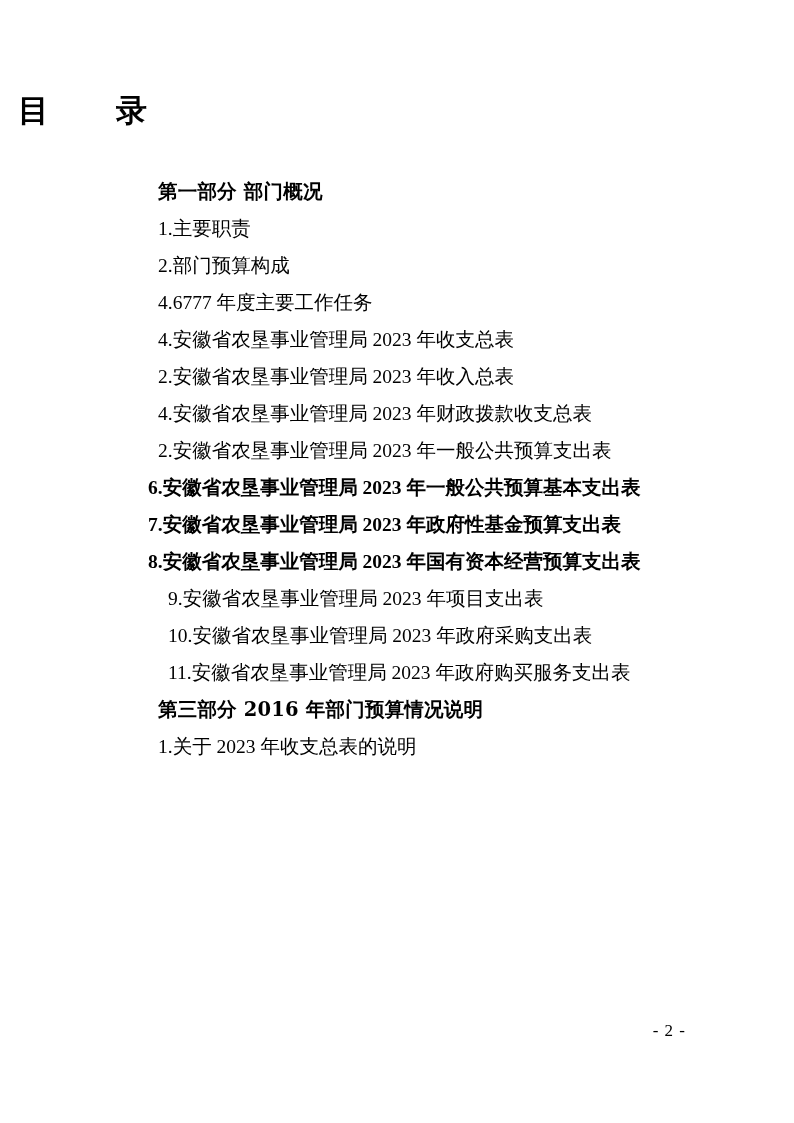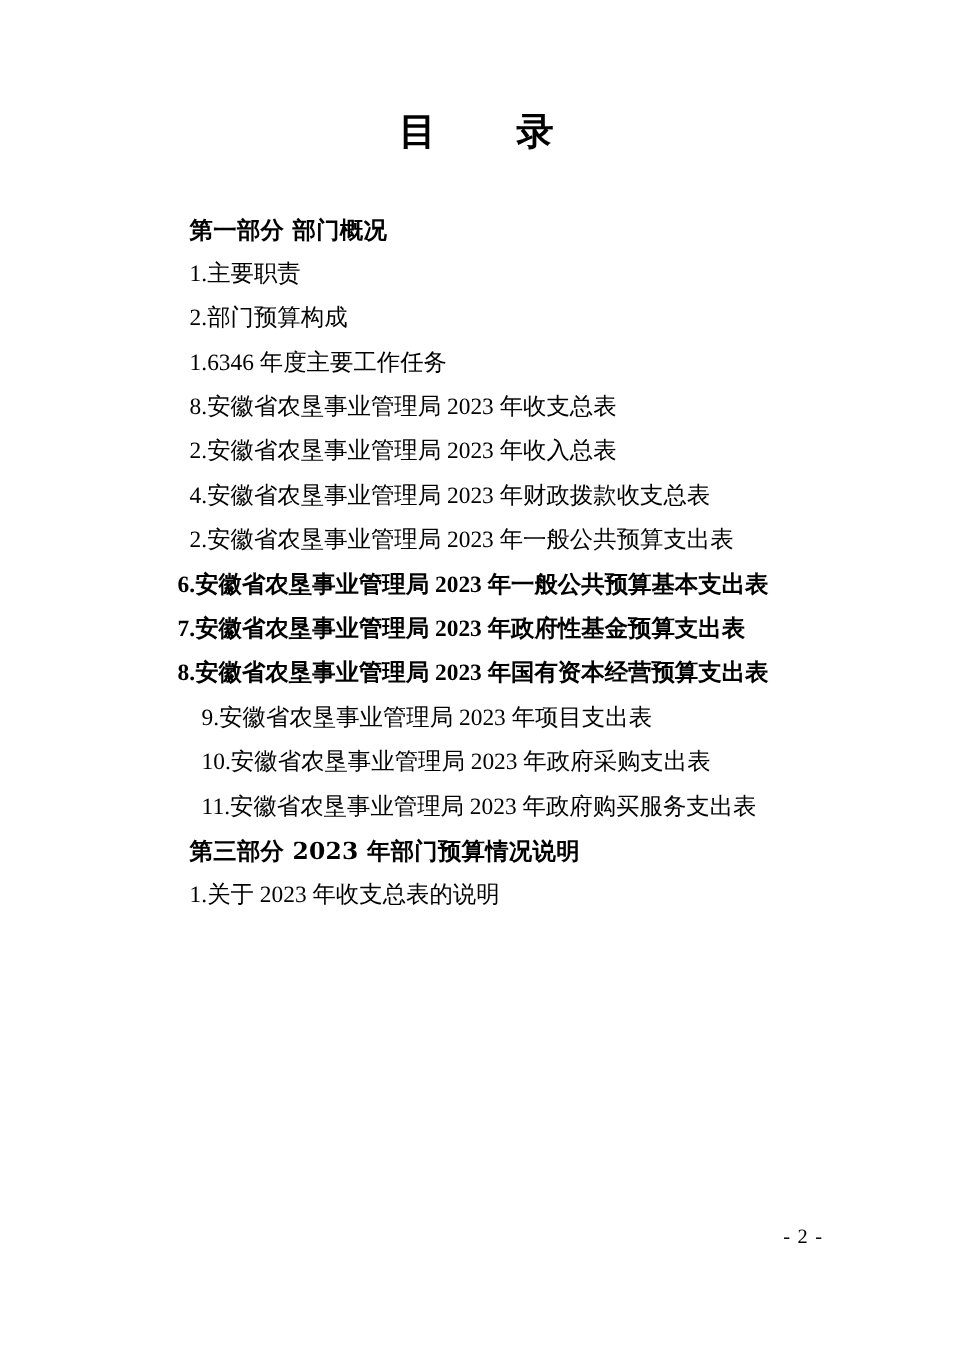--- a/index.html
+++ b/index.html
@@ -16,21 +16,20 @@
     overflow: hidden;
   }
   .page {
     position: relative;
     width: 794px;
     height: 1123px;
     box-sizing: border-box;
     padding: 0;
   }
   .doc-title {
-    text-align: center;
     font-family: "DejaVu Serif", "Liberation Serif", serif;
     font-weight: bold;
     font-size: 31px;
     letter-spacing: 18px;
     margin: 0;
     padding-top: 92px;
     padding-left: 18px;
     line-height: 1.2;
   }
   .toc {
@@ -80,30 +79,30 @@
 <body>
 
 <div class="page">
 
   <h1 class="doc-title">目　录</h1>
 
   <ul class="toc">
     <li class="level1">第一部分 部门概况</li>
     <li class="level2">1.主要职责</li>
     <li class="level2">2.部门预算构成</li>
-    <li class="level2">1.6346 年度主要工作任务</li>
-    <li class="level2">8.安徽省农垦事业管理局 2023 年收支总表</li>
+    <li class="level2">4.6777 年度主要工作任务</li>
+    <li class="level2">4.安徽省农垦事业管理局 2023 年收支总表</li>
     <li class="level2">2.安徽省农垦事业管理局 2023 年收入总表</li>
     <li class="level2">4.安徽省农垦事业管理局 2023 年财政拨款收支总表</li>
     <li class="level2">2.安徽省农垦事业管理局 2023 年一般公共预算支出表</li>
     <li class="level2 wrap">6.安徽省农垦事业管理局 2023 年一般公共预算基本支出表</li>
     <li class="level2 wrap">7.安徽省农垦事业管理局 2023 年政府性基金预算支出表</li>
     <li class="level2 wrap">8.安徽省农垦事业管理局 2023 年国有资本经营预算支出表</li>
     <li class="level2 indent-small">9.安徽省农垦事业管理局 2023 年项目支出表</li>
     <li class="level2 indent-small">10.安徽省农垦事业管理局 2023 年政府采购支出表</li>
     <li class="level2 indent-small">11.安徽省农垦事业管理局 2023 年政府购买服务支出表</li>
-    <li class="level1">第三部分 2023 年部门预算情况说明</li>
+    <li class="level1">第三部分 2016 年部门预算情况说明</li>
     <li class="level2">1.关于 2023 年收支总表的说明</li>
   </ul>
 
   <div class="page-number">- 2 -</div>
 
 </div>
 
 </body></html>

